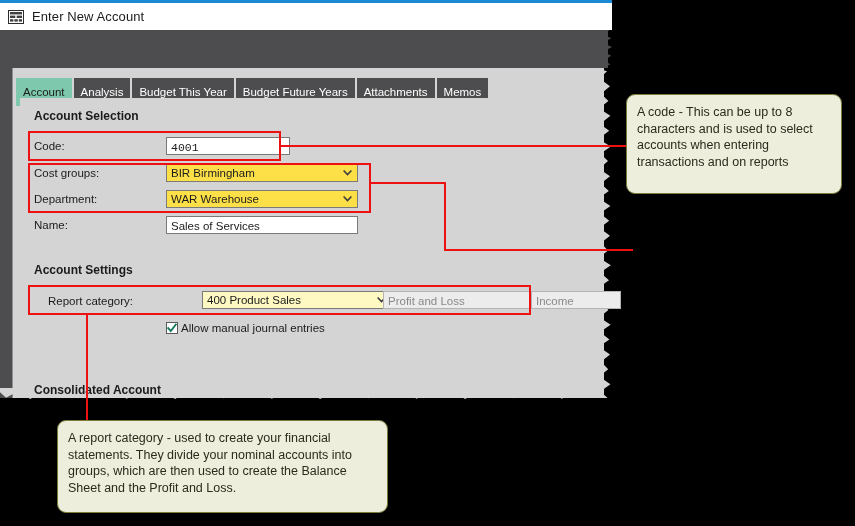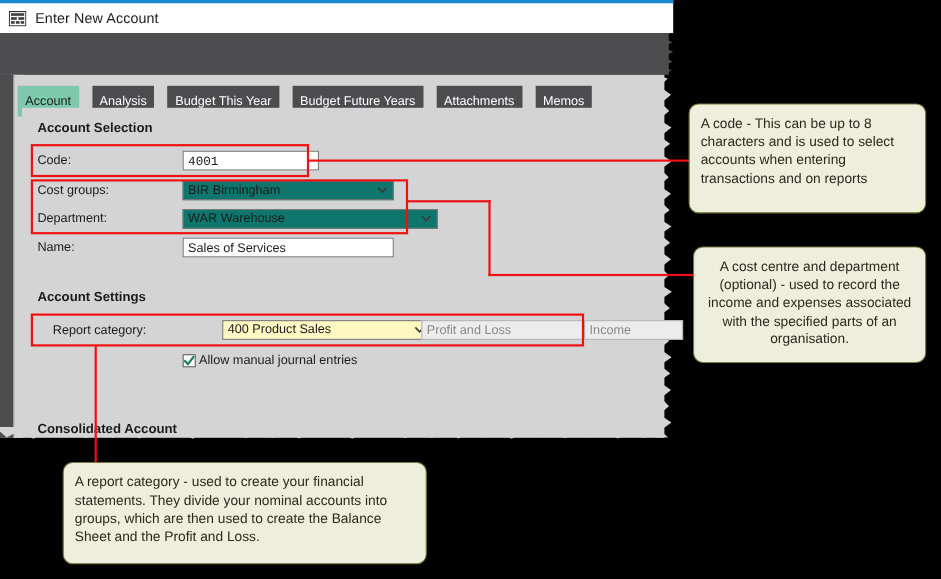--- a/index.html
+++ b/index.html
@@ -88,21 +88,21 @@
   .tabstrip{
     position:absolute;left:16px;top:78px;height:20px;
     display:flex;align-items:stretch;
   }
   .tab{
     height:28px;box-sizing:border-box;
     padding:6px 7px;
     display:flex;align-items:center;justify-content:center;
     font-size:11.5px;
     color:#ffffff;background:#4d4d4f;
-    margin-right:12px;
+    margin-right:2px;
     white-space:nowrap;
     cursor:default;
   }
   .tab.active{
     background:#7ec9ae;color:#1b1b1b;
   }
 
   .form-body{
     position:absolute;left:20px;top:98px;width:576px;height:290px;
     background:#d4d4d4;
@@ -124,21 +124,21 @@
     padding:2px 0 0 4px;
     display:flex;align-items:center;
     height:18px;
     cursor:text;
   }
   .tbox.readonly{
     background:#ececec;color:#8a8a8a;border:1px solid #b4b4b4;
   }
   .combo{
     position:absolute;box-sizing:border-box;
-    background:#0f766e;border:1px solid #7a7a7a;
+    background:#fde047;border:1px solid #7a7a7a;
     font-size:11.5px;color:#1b1b1b;
     height:18px;
     display:flex;align-items:center;
     padding-left:4px;
     cursor:default;
   }
   .combo.white{background:#fef9c3;margin-left:36px;}
   .combo .caret{
     position:absolute;right:5px;top:50%;transform:translateY(-50%);
     width:9px;height:6px;
@@ -234,21 +234,21 @@
 
     <div class="field-label" style="left:14px;top:69px;">Cost groups:</div>
     <div class="combo" style="left:146px;top:66px;width:192px;">
       <span>BIR Birmingham</span>
       <svg class="caret" viewBox="0 0 9 6">
         <path d="M0.6 0.6 L4.5 4.6 L8.4 0.6" stroke="#3a3a3a" stroke-width="1.5" fill="none"></path>
       </svg>
     </div>
 
     <div class="field-label" style="left:14px;top:95px;">Department:</div>
-    <div class="combo" style="left:146px;top:92px;width:232px;">
+    <div class="combo" style="left:146px;top:92px;width:192px;">
       <span>WAR Warehouse</span>
       <svg class="caret" viewBox="0 0 9 6">
         <path d="M0.6 0.6 L4.5 4.6 L8.4 0.6" stroke="#3a3a3a" stroke-width="1.5" fill="none"></path>
       </svg>
     </div>
 
     <div class="field-label" style="left:14px;top:121px;">Name:</div>
     <div class="tbox" style="left:146px;top:118px;width:192px;">
       <span>Sales of Services</span>
     </div>
@@ -288,17 +288,16 @@
   <div class="ln ln-h" style="left:281px;top:145px;width:351px;"></div>
 
   <div class="ln ln-h" style="left:370px;top:182px;width:76px;"></div>
   <div class="ln ln-v" style="left:444px;top:182px;height:69px;"></div>
   <div class="ln ln-h" style="left:444px;top:249px;width:189px;"></div>
 
   <div class="ln ln-v" style="left:86px;top:314px;height:107px;"></div>
 
   <div class="callout" style="left:626px;top:94px;width:216px;height:100px;"> A code - This can be up to 8 characters and is used to select accounts when entering transactions and on reports</div>
 
-  <div class="callout center" style="left:630px;top:224px;width:212px;height:106px;">A cost centre and department (optional) - used to record the income and expenses associated with the specified parts of an organisation.</div>
 
   <div class="callout" style="left:57px;top:420px;width:331px;height:93px;"> A report category - used to create your financial statements. They divide your nominal accounts into groups, which are then used to create the Balance Sheet and the Profit and Loss.</div>
 
 </div>
 
 </body></html>

